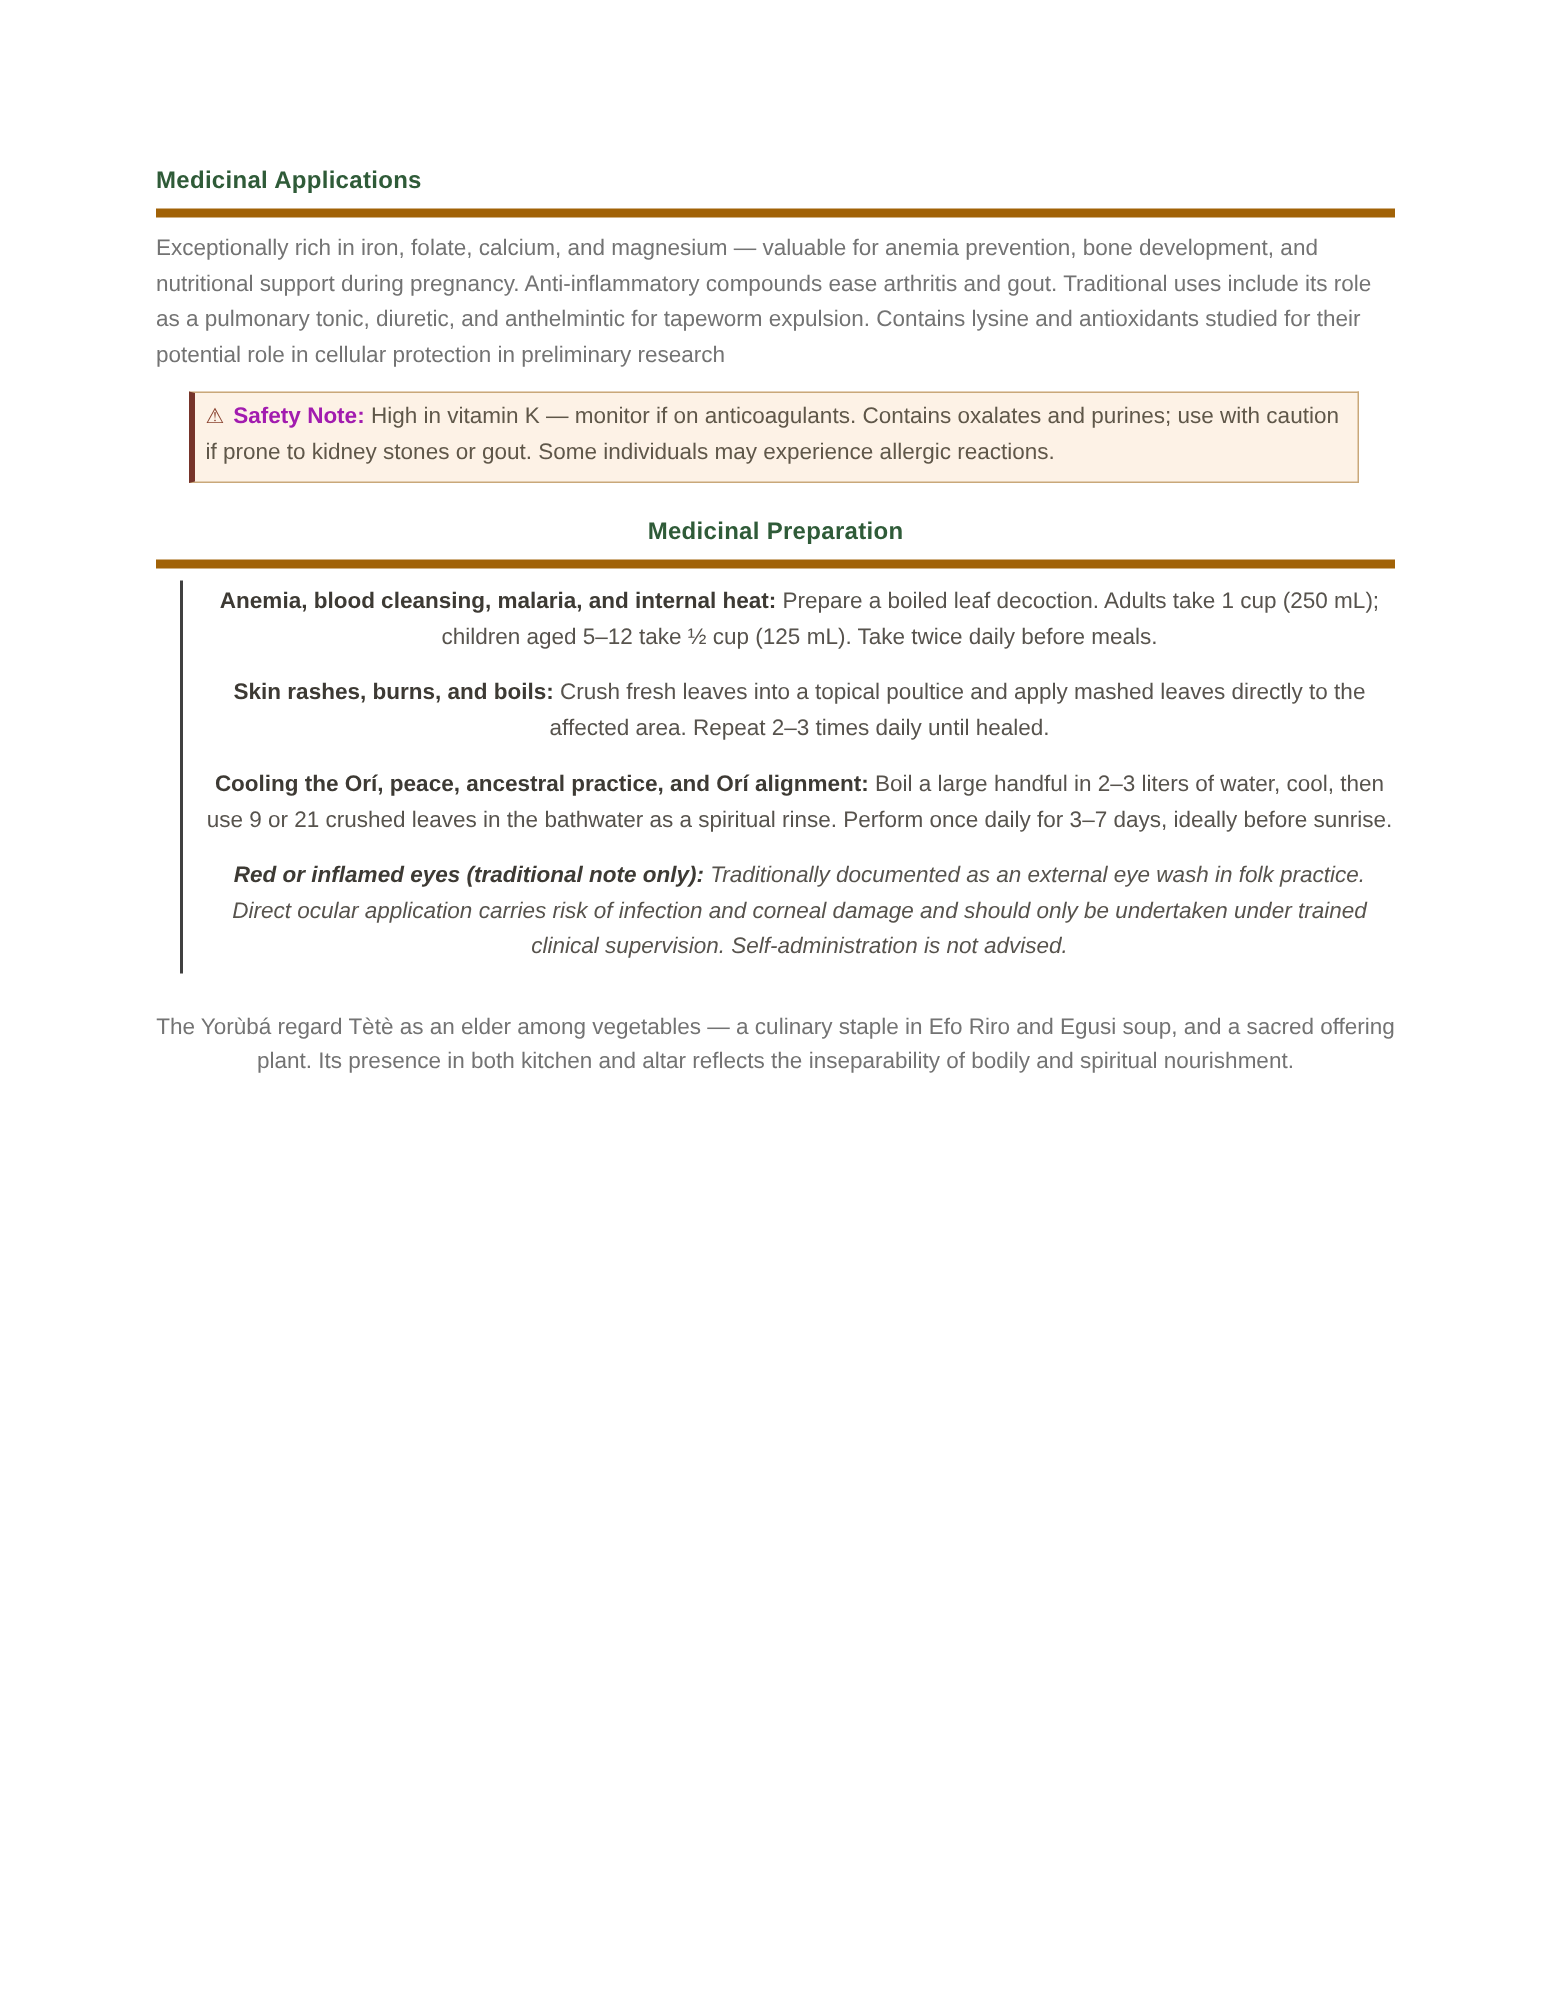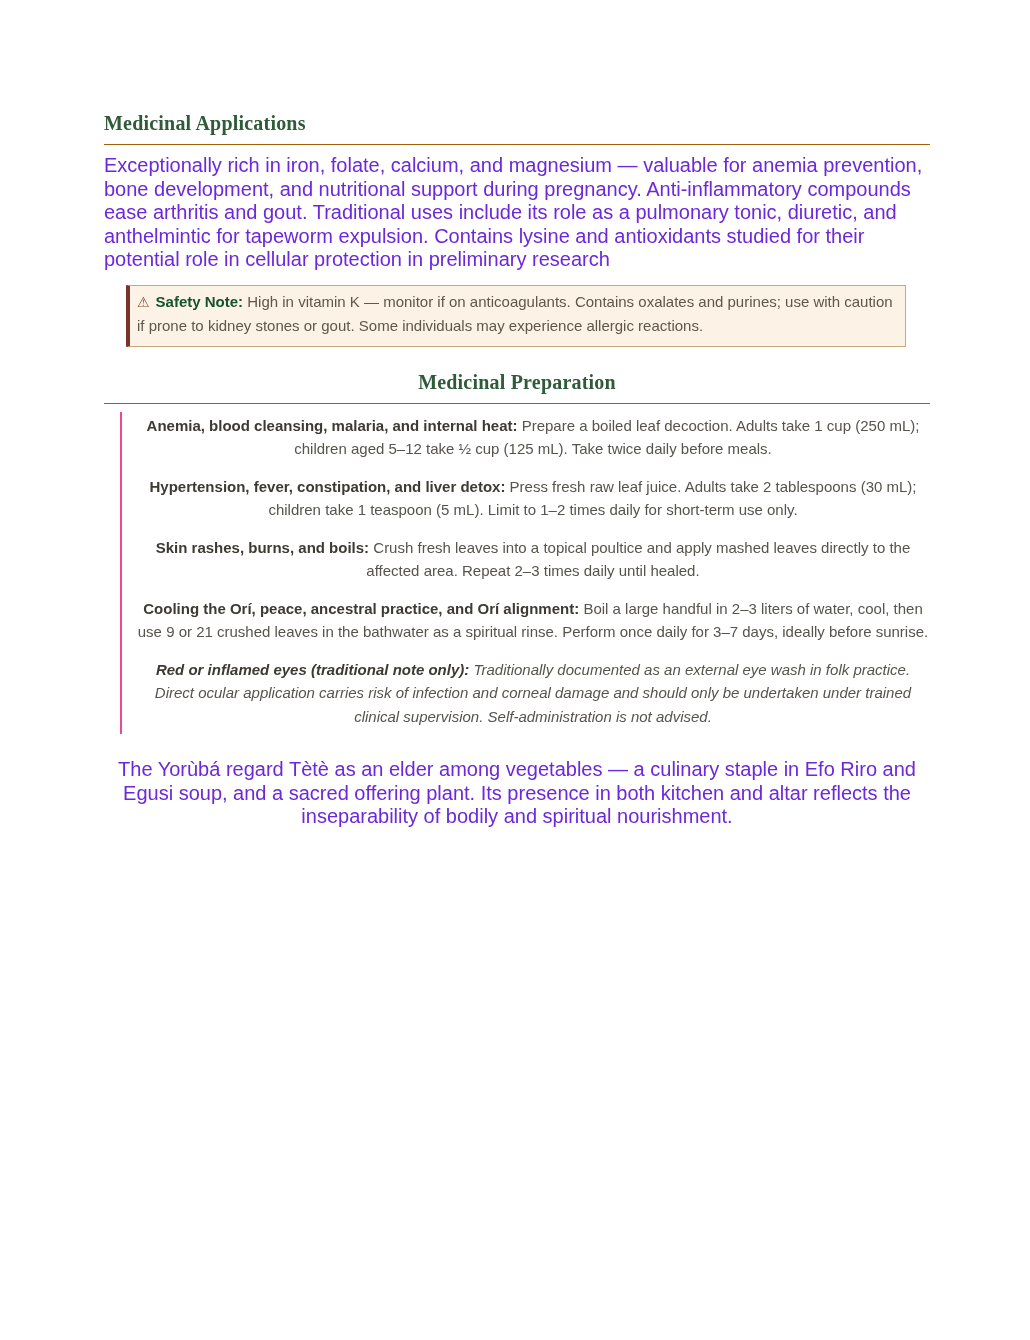--- a/index.html
+++ b/index.html
@@ -10,61 +10,61 @@
   body {
     width: 1030px;
     min-height: 1340px;
     font-family: "Liberation Sans", "DejaVu Sans", sans-serif;
     -webkit-font-smoothing: antialiased;
   }
   .doc {
     padding: 112px 100px 0 104px;
   }
   .section-title {
-    font-family: Liberation Serif, serif;
+    font-family: Liberation Sans, sans-serif;
     font-weight: bold;
-    font-size: 20px;
+    font-size: 16px;
     color: #2f5b38;
     margin: 0;
     padding: 0 0 9px 0;
-    border-bottom: 1px solid #a16207;
+    border-bottom: 6px solid #a16207;
     letter-spacing: 0.2px;
   }
   .body-text {
-    font-size: 20px;
+    font-size: 15px;
     line-height: 23.5px;
-    color: #6d28d9;
+    color: #737373;
     margin: 9px 0 0 0;
   }
   .safety-box {
     margin: 13px 24px 0 22px;
     background: #fdf2e6;
     border: 1px solid #c9a87a;
     border-left: 4px solid #76342a;
     padding: 4px 10px 8px 7px;
     font-size: 15px;
     line-height: 23.5px;
     color: #5f5749;
   }
   .safety-box .warn-icon {
     color: #8a4330;
     font-size: 14px;
     margin-right: 6px;
   }
   .safety-box .safety-label {
-    color: #14532d;
+    color: #a21caf;
     font-weight: bold;
   }
   .section-gap {
     margin-top: 24px;
     text-align: center;
   }
   .prep-block {
     margin: 8px 0 0 16px;
-    border-left: 2px solid #ec4899;
+    border-left: 2px solid #404040;
     padding: 2px 0 2px 14px;
   }
   .prep-item {
     font-size: 15px;
     line-height: 23.5px;
     color: #57534d;
     margin: 0 0 14px 0;
   }
   .prep-item:last-child {
     margin-bottom: 4px;
@@ -92,24 +92,20 @@
 
   <section class="section-gap">
     <h2 class="section-title">Medicinal Preparation</h2>
 
     <div class="prep-block">
       <p class="prep-item">
         <strong>Anemia, blood cleansing, malaria, and internal heat:</strong>
         <span>Prepare a boiled leaf decoction. Adults take 1 cup (250 mL); children aged 5–12 take ½ cup (125 mL). Take twice daily before meals.</span>
       </p>
       <p class="prep-item">
-        <strong>Hypertension, fever, constipation, and liver detox:</strong>
-        <span>Press fresh raw leaf juice. Adults take 2 tablespoons (30 mL); children take 1 teaspoon (5 mL). Limit to 1–2 times daily for short-term use only.</span>
-      </p>
-      <p class="prep-item">
         <strong>Skin rashes, burns, and boils:</strong>
         <span>Crush fresh leaves into a topical poultice and apply mashed leaves directly to the affected area. Repeat 2–3 times daily until healed.</span>
       </p>
       <p class="prep-item">
         <strong>Cooling the Orí, peace, ancestral practice, and Orí alignment:</strong>
         <span>Boil a large handful in 2–3 liters of water, cool, then use 9 or 21 crushed leaves in the bathwater as a spiritual rinse. Perform once daily for 3–7 days, ideally before sunrise.</span>
       </p>
       <p class="prep-item">
         <strong>Red or inflamed eyes (traditional note only):</strong>
         <span>Traditionally documented as an external eye wash in folk practice. Direct ocular application carries risk of infection and corneal damage and should only be undertaken under trained clinical supervision. Self-administration is not advised.</span>

